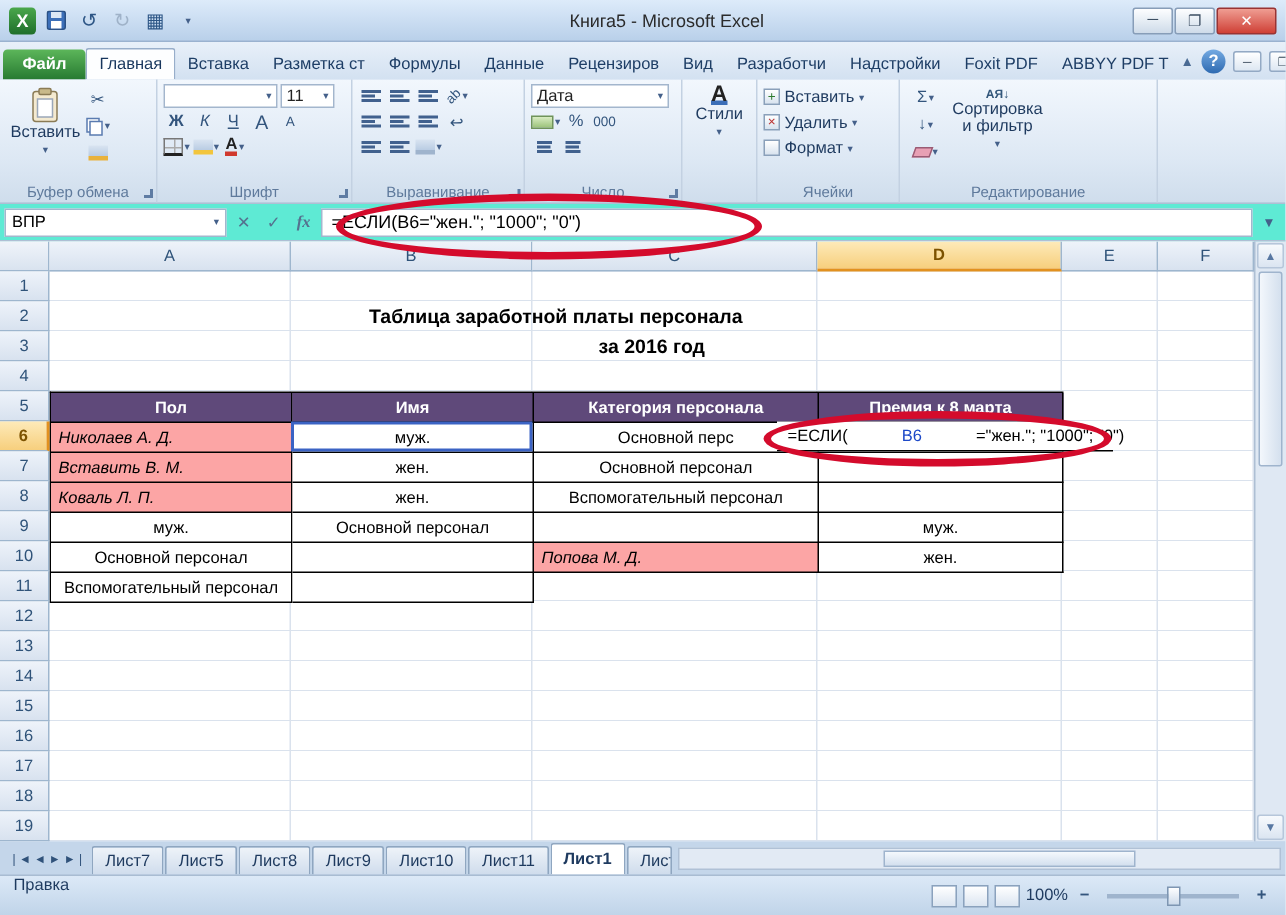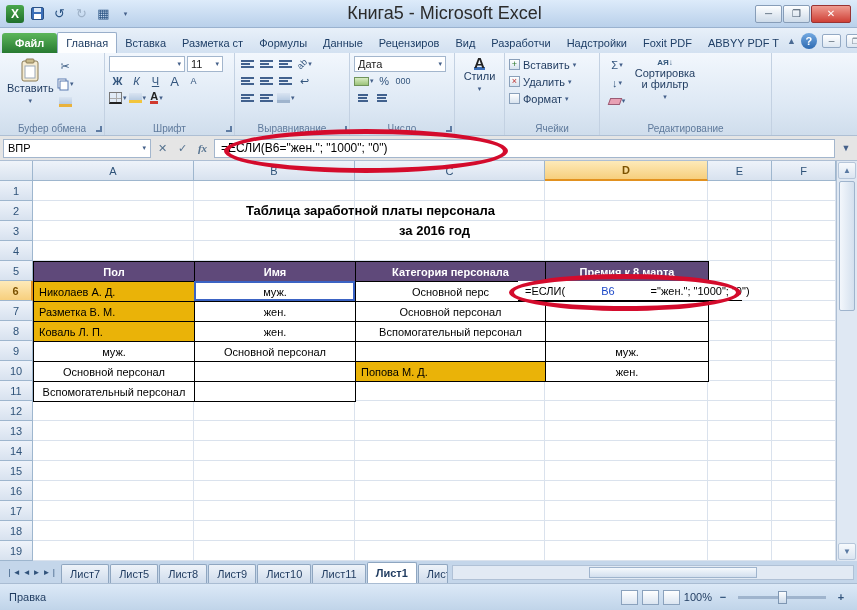--- a/index.html
+++ b/index.html
@@ -13,21 +13,21 @@
   
   .titlebar { position:absolute; top:0; left:0; right:0; height:28px;
     background:linear-gradient(#ddebfa,#b9d0ea); border-bottom:1px solid #9ab2cf;
     display:flex; align-items:center; }
   .qat { display:flex; align-items:center; gap:5px; padding-left:6px; }
   .xl-logo { width:18px; height:18px; border-radius:3px; color:#fff; font-weight:bold; font-size:12px;
     background:linear-gradient(#4aa74c,#1f6f2b); display:flex; align-items:center; justify-content:center; }
   .qat-btn { width:17px; height:17px; display:flex; align-items:center; justify-content:center;
     color:#2c5585; font-size:13px; }
   .qat-btn.dis { color:#9fb2c8; }
-  .title-text { flex:1; text-align:center; color:#2b2b2b; font-size:18px; }
+  .title-text { flex:1; text-align:center; color:#2b2b2b; font-size:12px; }
   .win-btns { display:flex; gap:1px; padding-right:6px; }
   .win-btn { width:27px; height:18px; border:1px solid #879db8; border-radius:2px;
     background:linear-gradient(#fdfeff,#cedbe9); color:#3d4f63; font-size:10px;
     display:flex; align-items:center; justify-content:center; }
   .win-btn.close { width:40px; background:linear-gradient(#ef9d92,#cf4036); color:#fff; border-color:#933; }
 
   
   .tabrow { position:absolute; top:28px; left:0; right:0; height:25px;
     background:linear-gradient(#e8f0f9,#d3e1f1); display:flex; align-items:flex-end; padding:0 2px; }
   .rtab { padding:4px 8px 4px; color:#1e3e66; white-space:nowrap; }
@@ -70,21 +70,21 @@
     background:linear-gradient(#d9e4f1,#b9cce3); }
   .fontcol { font-weight:bold; line-height:9px; border-bottom:3px solid #d0392e; color:#222; }
   .money { width:15px; height:9px; border:1px solid #6f935a; background:linear-gradient(#d8ecc2,#9cc37a); }
   .cellrow { display:flex; align-items:center; gap:3px; height:17px; color:#1e3a5f; white-space:nowrap; }
   .cic { width:11px; height:11px; border:1px solid #8aa0ba; background:linear-gradient(#fff,#d8e3ef);
     font-size:9px; line-height:9px; text-align:center; color:#2d7a2d; }
   .erase { width:12px; height:7px; background:#e8a0b4; border:1px solid #9a5b74; transform:skewX(-20deg); }
   .sorticon { font-size:8px; font-weight:bold; color:#33577b; line-height:9px; }
 
   
-  .fbar { position:absolute; top:136px; left:0; right:0; height:25px; background:#e5e5e5;
+  .fbar { position:absolute; top:136px; left:0; right:0; height:25px; background:#5eead4;
     border-bottom:1px solid #aebfd4; display:flex; align-items:center; padding:2px 3px; gap:3px; }
   .namebox { width:148px; height:19px; background:#fff; border:1px solid #a3b6cd;
     display:flex; align-items:center; justify-content:space-between; padding:0 4px; color:#000; }
   .fxbtn { width:17px; height:18px; display:flex; align-items:center; justify-content:center;
     color:#55728f; font-size:11px; }
   .fxbtn.fx { font-style:italic; font-family:"Liberation Serif", serif; font-weight:bold; }
   .fml { flex:1; height:19px; background:#fff; border:1px solid #a3b6cd;
     display:flex; align-items:center; padding:0 6px; font-size:12px; color:#000; }
   .fbar-expand { width:16px; text-align:center; color:#44608a; font-size:9px; }
 
@@ -104,21 +104,21 @@
     background:repeating-linear-gradient(to bottom, transparent 0 19px, #dae2ed 19px 20px); }
   .vline { position:absolute; top:20px; height:380px; width:1px; background:#dae2ed; }
   .sheet-title { position:absolute; font-weight:bold; font-size:13px; color:#000;
     text-align:center; line-height:20px; height:20px; }
   .ptable { position:absolute; left:33px; top:100px; display:grid;
     grid-template-columns:161px 161px 190px 163px; grid-auto-rows:20px;
     border-left:1px solid #000; border-top:1px solid #000; }
   .tc { border-right:1px solid #000; border-bottom:1px solid #000; background:#fff;
     display:flex; align-items:center; justify-content:center; color:#000; overflow:hidden; }
   .tc.hdr { background:#5f497a; color:#fff; font-weight:bold; }
-  .tc.name { background:#eab308; justify-content:flex-start; padding-left:5px; }
+  .tc.name { background:#fca5a5; justify-content:flex-start; padding-left:5px;font-style:italic; }
   .refbox { position:absolute; left:194px; top:120px; width:161px; height:20px;
     border:2px solid #3b63c4; z-index:5; pointer-events:none; }
   .editcell { position:absolute; left:518px; top:120px; width:224px; height:20px; background:#fff;
     border-bottom:1px solid #000; display:flex; align-items:center; padding-left:7px;
     z-index:6; color:#000; white-space:nowrap;gap:36px; }
   .editcell .ref { color:#1d49c8; }
 
   
   .vscroll { position:absolute; top:161px; right:0; width:21px; height:400px;
     background:#dfe8f3; border-left:1px solid #aebfd4; }
@@ -138,21 +138,21 @@
     display:flex; align-items:center; color:#1e3a5f; white-space:nowrap; }
   .stab.active { background:#fff; font-weight:bold; height:21px; }
   .stab.cut { max-width:30px; overflow:hidden; }
   .hscroll { flex:1; height:15px; margin:0 3px 3px; background:#e2eaf4; border:1px solid #b0c1d6; position:relative; }
   .hs-thumb { position:absolute; left:34%; width:42%; top:1px; bottom:1px;
     background:linear-gradient(#f5f9fd,#d3dfee); border:1px solid #9fb4cd; }
 
   
   .statusbar { position:absolute; top:583px; left:0; right:0; height:27px;
     background:linear-gradient(#dce9f7,#c0d4e9); border-top:1px solid #a9bcd2;
-    display:flex; align-items:center; padding:0 9px; }
+    display:flex; padding:0 9px; }
   .sb-right { margin-left:auto; display:flex; align-items:center; gap:4px; }
   .viewbox { width:17px; height:15px; border:1px solid #8ba2bd; background:linear-gradient(#ffffff,#dbe5f1); }
   .zoombtn { width:14px; text-align:center; color:#33557d; font-weight:bold; }
   .slider { width:88px; height:3px; background:#9fb4cd; position:relative; margin:0 4px; }
   .slider-thumb { position:absolute; left:40px; top:-5px; width:9px; height:13px;
     background:linear-gradient(#fdfeff,#ccdaea); border:1px solid #7e96b2; }
 
   
   .oval { position:absolute; border:5px solid #d40b2c; border-radius:50%; z-index:50; pointer-events:none; }
   #oval1 { left:224px; top:129px; width:284px; height:44px; }
@@ -426,21 +426,21 @@
     <div class="tc hdr">Пол</div>
     <div class="tc hdr">Имя</div>
     <div class="tc hdr">Категория персонала</div>
     <div class="tc hdr">Премия к 8 марта</div>
 
     <div class="tc name">Николаев А. Д.</div>
     <div class="tc">муж.</div>
     <div class="tc">Основной перс</div>
     <div class="tc"></div>
 
-    <div class="tc name">Разметка В. М.</div>
+    <div class="tc name">Вставить В. М.</div>
     <div class="tc">жен.</div>
     <div class="tc">Основной персонал</div>
     <div class="tc"></div>
 
     <div class="tc name">Коваль Л. П.</div>
     <div class="tc">жен.</div>
     <div class="tc">Вспомогательный персонал</div>
     <div class="tc"></div>
 
     <div class="tc">муж.</div>

